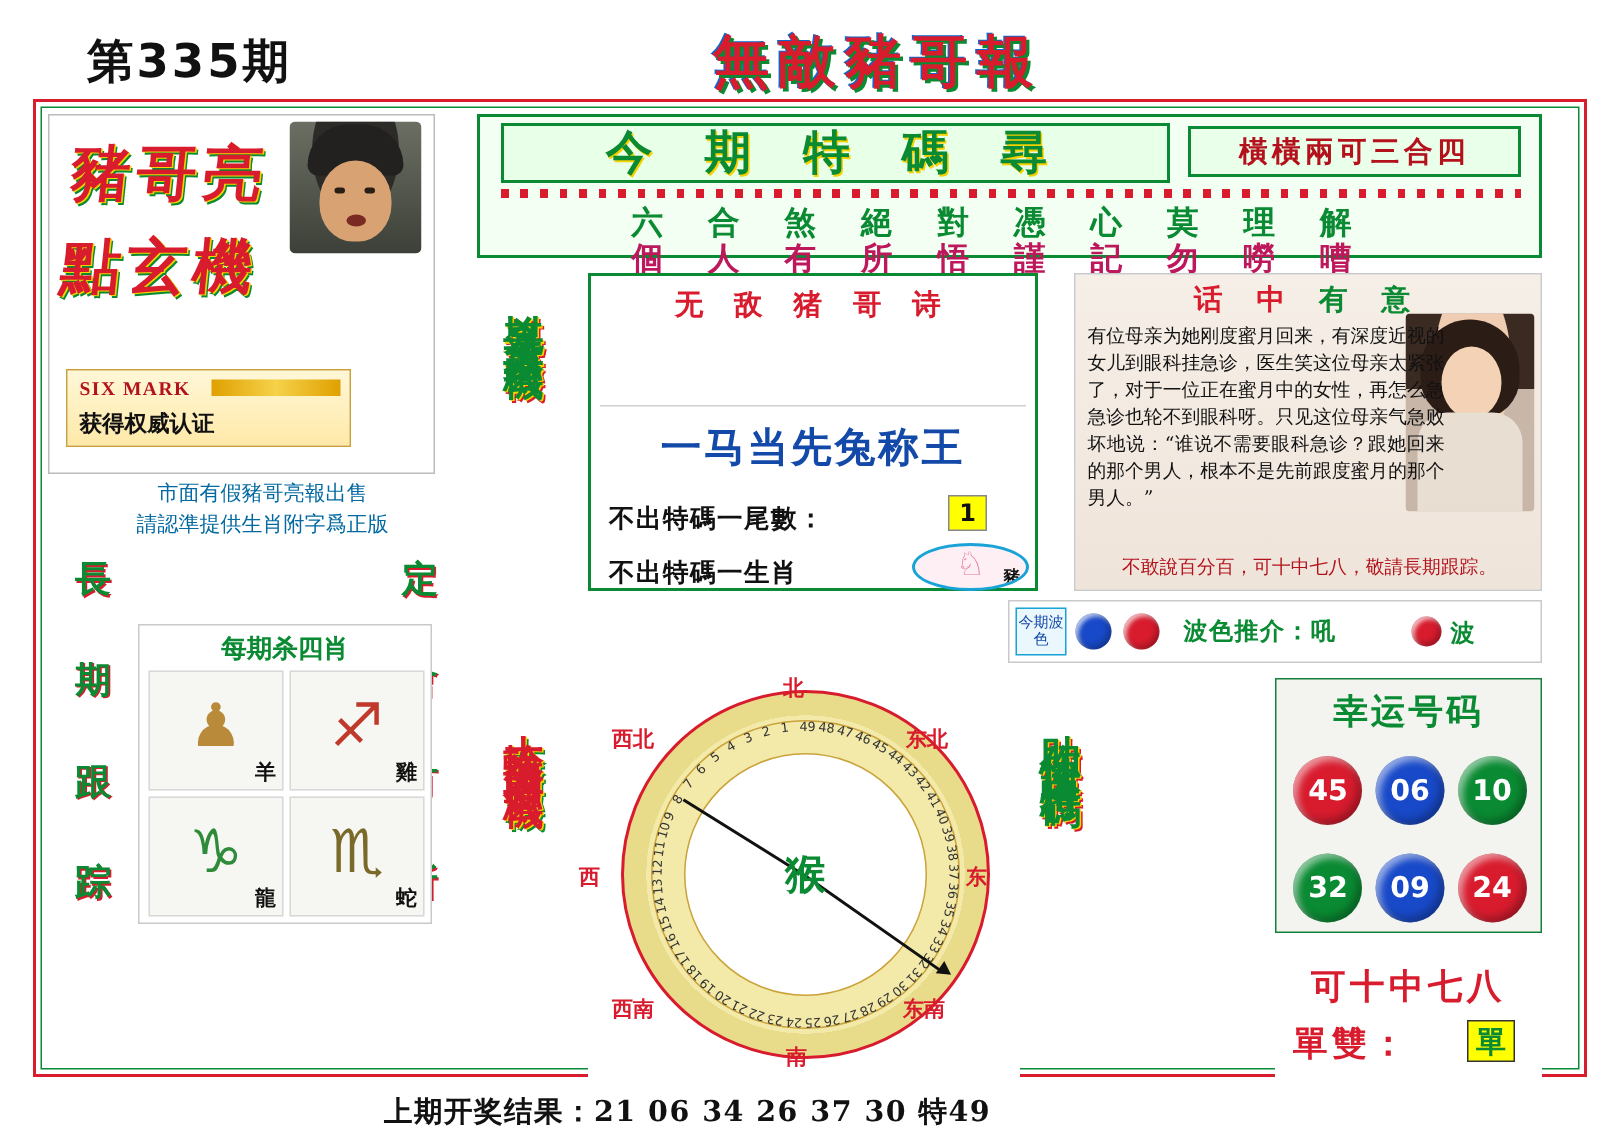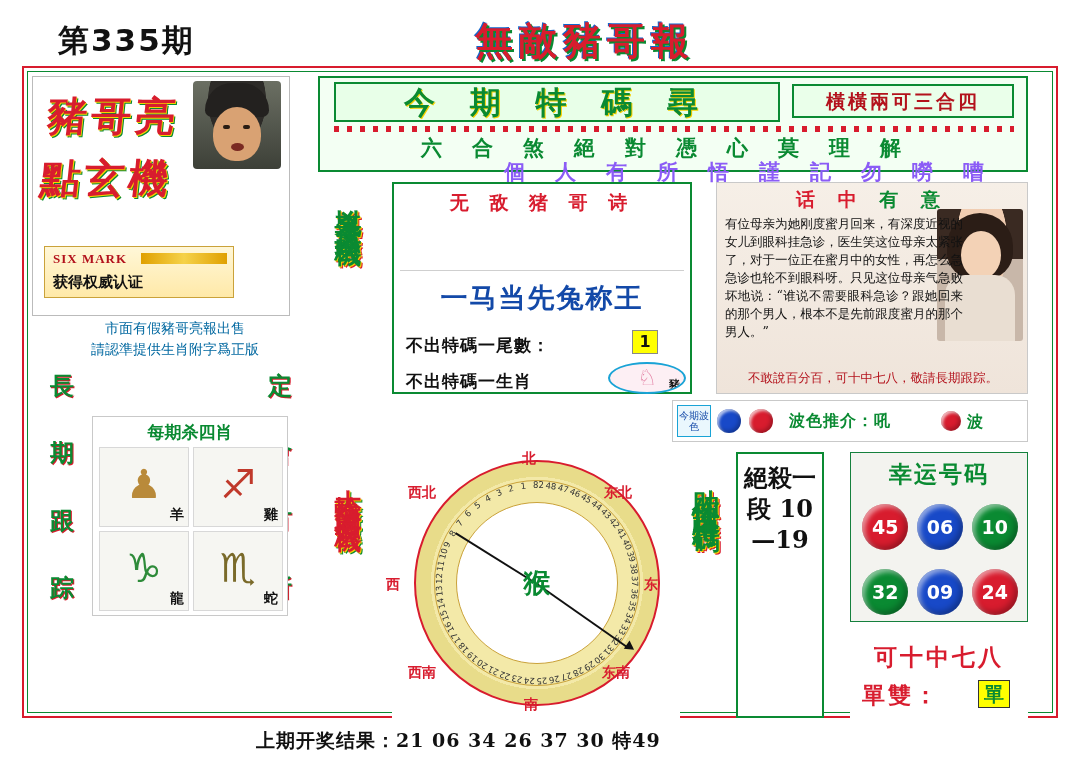--- a/index.html
+++ b/index.html
@@ -158,21 +158,21 @@
   .dotrow {
     position:absolute; left:14px; top:48px; width:680px; height:6px;
     background:repeating-linear-gradient(90deg,#d81c2e 0 5px, transparent 5px 13px);
   }
   .coupletA, .coupletB {
     position:absolute; left:18px; width:676px; height:22px;
     font-size:21px; letter-spacing:30px; color:#0a8a32; font-weight:bold;
     font-family:"DejaVu Serif", serif; text-align:center;
   }
   .coupletA { top:56px; }
-  .coupletB { top:80px; color:#8b5cf6;text-align:right; }
+  .coupletB { top:80px; color:#be185d; }
 
   
   .poembox {
     position:absolute; left:392px; top:182px; width:300px; height:212px;
     border:2px solid #0a8a32; background:#fff;
   }
   .poembox .ptitle {
     position:absolute; left:0; top:6px; width:100%; text-align:center;
     font-size:19px; font-weight:bold; letter-spacing:7px; color:#d81c2e;
     font-family:"DejaVu Serif", serif;
@@ -480,21 +480,21 @@
     </div>
     <div class="ball b3"></div>
     <div class="w2">波</div>
   </div>
 
   <div class="compass">
     <div class="cdial">
       <div class="ring2"></div>
       <div class="ring3"></div>
       <div class="numring" id="numring">
-          <span style="transform: rotate(-90deg) translate(103px, -4px) rotate(90deg);">82</span>
+          <span style="transform: rotate(-90deg) translate(103px, -4px) rotate(90deg);">49</span>
           <span style="transform: rotate(-82.6531deg) translate(103px, -4px) rotate(90deg);">48</span>
           <span style="transform: rotate(-75.3061deg) translate(103px, -4px) rotate(90deg);">47</span>
           <span style="transform: rotate(-67.9592deg) translate(103px, -4px) rotate(90deg);">46</span>
           <span style="transform: rotate(-60.6122deg) translate(103px, -4px) rotate(90deg);">45</span>
           <span style="transform: rotate(-53.2653deg) translate(103px, -4px) rotate(90deg);">44</span>
           <span style="transform: rotate(-45.9184deg) translate(103px, -4px) rotate(90deg);">43</span>
           <span style="transform: rotate(-38.5714deg) translate(103px, -4px) rotate(90deg);">42</span>
           <span style="transform: rotate(-31.2245deg) translate(103px, -4px) rotate(90deg);">41</span>
           <span style="transform: rotate(-23.8776deg) translate(103px, -4px) rotate(90deg);">40</span>
           <span style="transform: rotate(-16.5306deg) translate(103px, -4px) rotate(90deg);">39</span>
@@ -545,23 +545,20 @@
     <div class="dir" style="left:130px; top:-2px;">北</div>
     <div class="dir" style="left:132px; top:244px;">南</div>
     <div class="dir" style="left:252px; top:124px;">东</div>
     <div class="dir" style="left:-6px; top:124px;">西</div>
     <div class="dir" style="left:16px; top:32px;">西北</div>
     <div class="dir" style="left:212px; top:32px;">东北</div>
     <div class="dir" style="left:16px; top:212px;">西南</div>
     <div class="dir" style="left:210px; top:212px;">东南</div>
   </div>
 
-  <div class="juesha">
-    <div class="vtxt">絕殺一段 10—19</div>
-  </div>
 
   <div class="lucky">
     <div class="ltitle">幸运号码</div>
     <div class="lgrid" id="lucky-grid">
         <div class="lball c-red">45</div>
         <div class="lball c-blue">06</div>
         <div class="lball c-green">10</div>
         <div class="lball c-green">32</div>
         <div class="lball c-blue">09</div>
         <div class="lball c-red">24</div>

